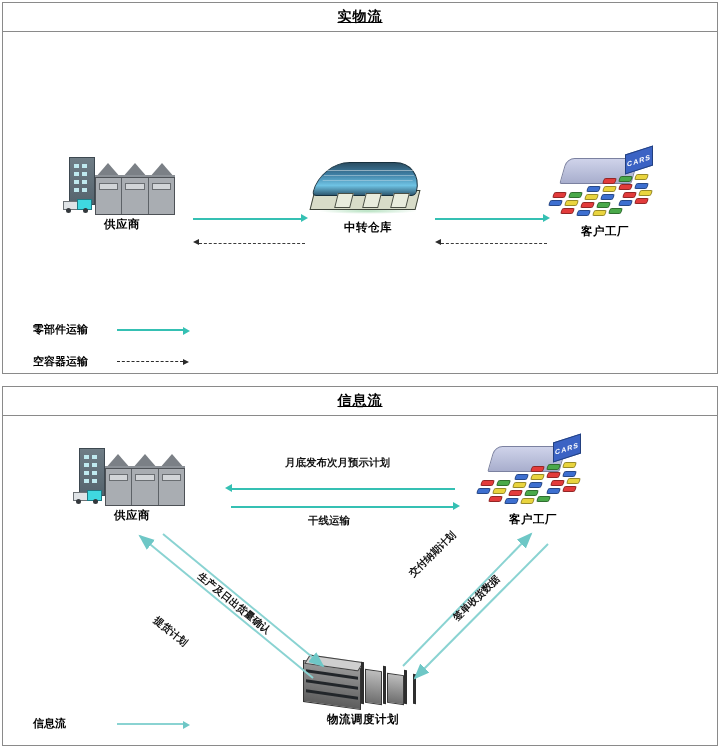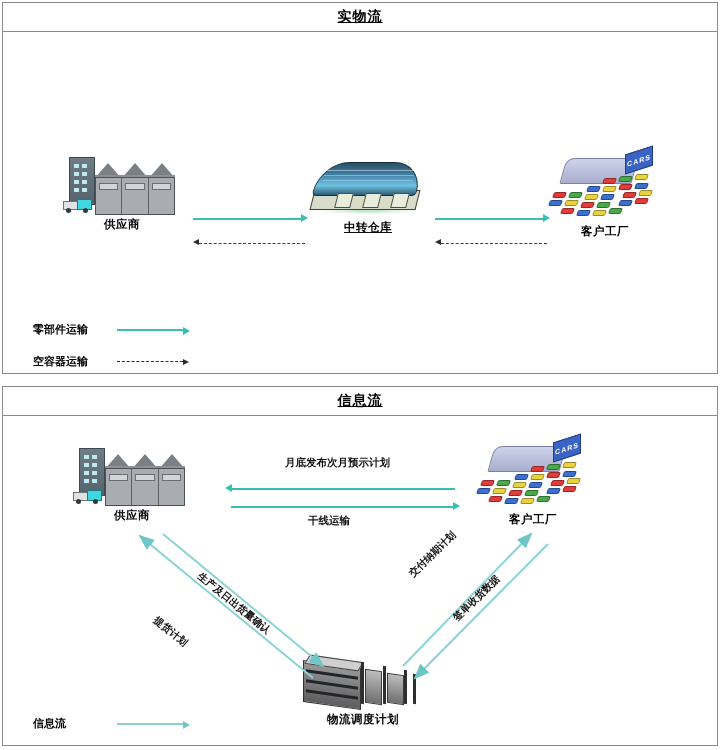--- a/index.html
+++ b/index.html
@@ -276,21 +276,21 @@
         </div>
       </div>
       <div class="node-label">供应商</div>
     </div>
 
     <div class="flowline" style="left:190px;top:186px;width:110px;"></div>
     <div class="arrow-r" style="left:298px;top:182px;"></div>
     <div class="dashline" style="left:196px;top:211px;width:106px;"></div>
     <div class="arrow-l-dark" style="left:190px;top:207px;"></div>
 
-    <div class="node" style="left:305px;top:128px;text-decoration:underline;">
+    <div class="node" style="left:305px;top:128px;">
       <div class="warehouse">
         <div class="wh-shadow"></div>
         <div class="wh-base"></div>
         <div class="wh-roof"></div>
         <div class="wh-dock" style="left:28px;"></div>
         <div class="wh-dock" style="left:56px;"></div>
         <div class="wh-dock" style="left:84px;"></div>
       </div>
       <div class="node-label">中转仓库</div>
     </div>

